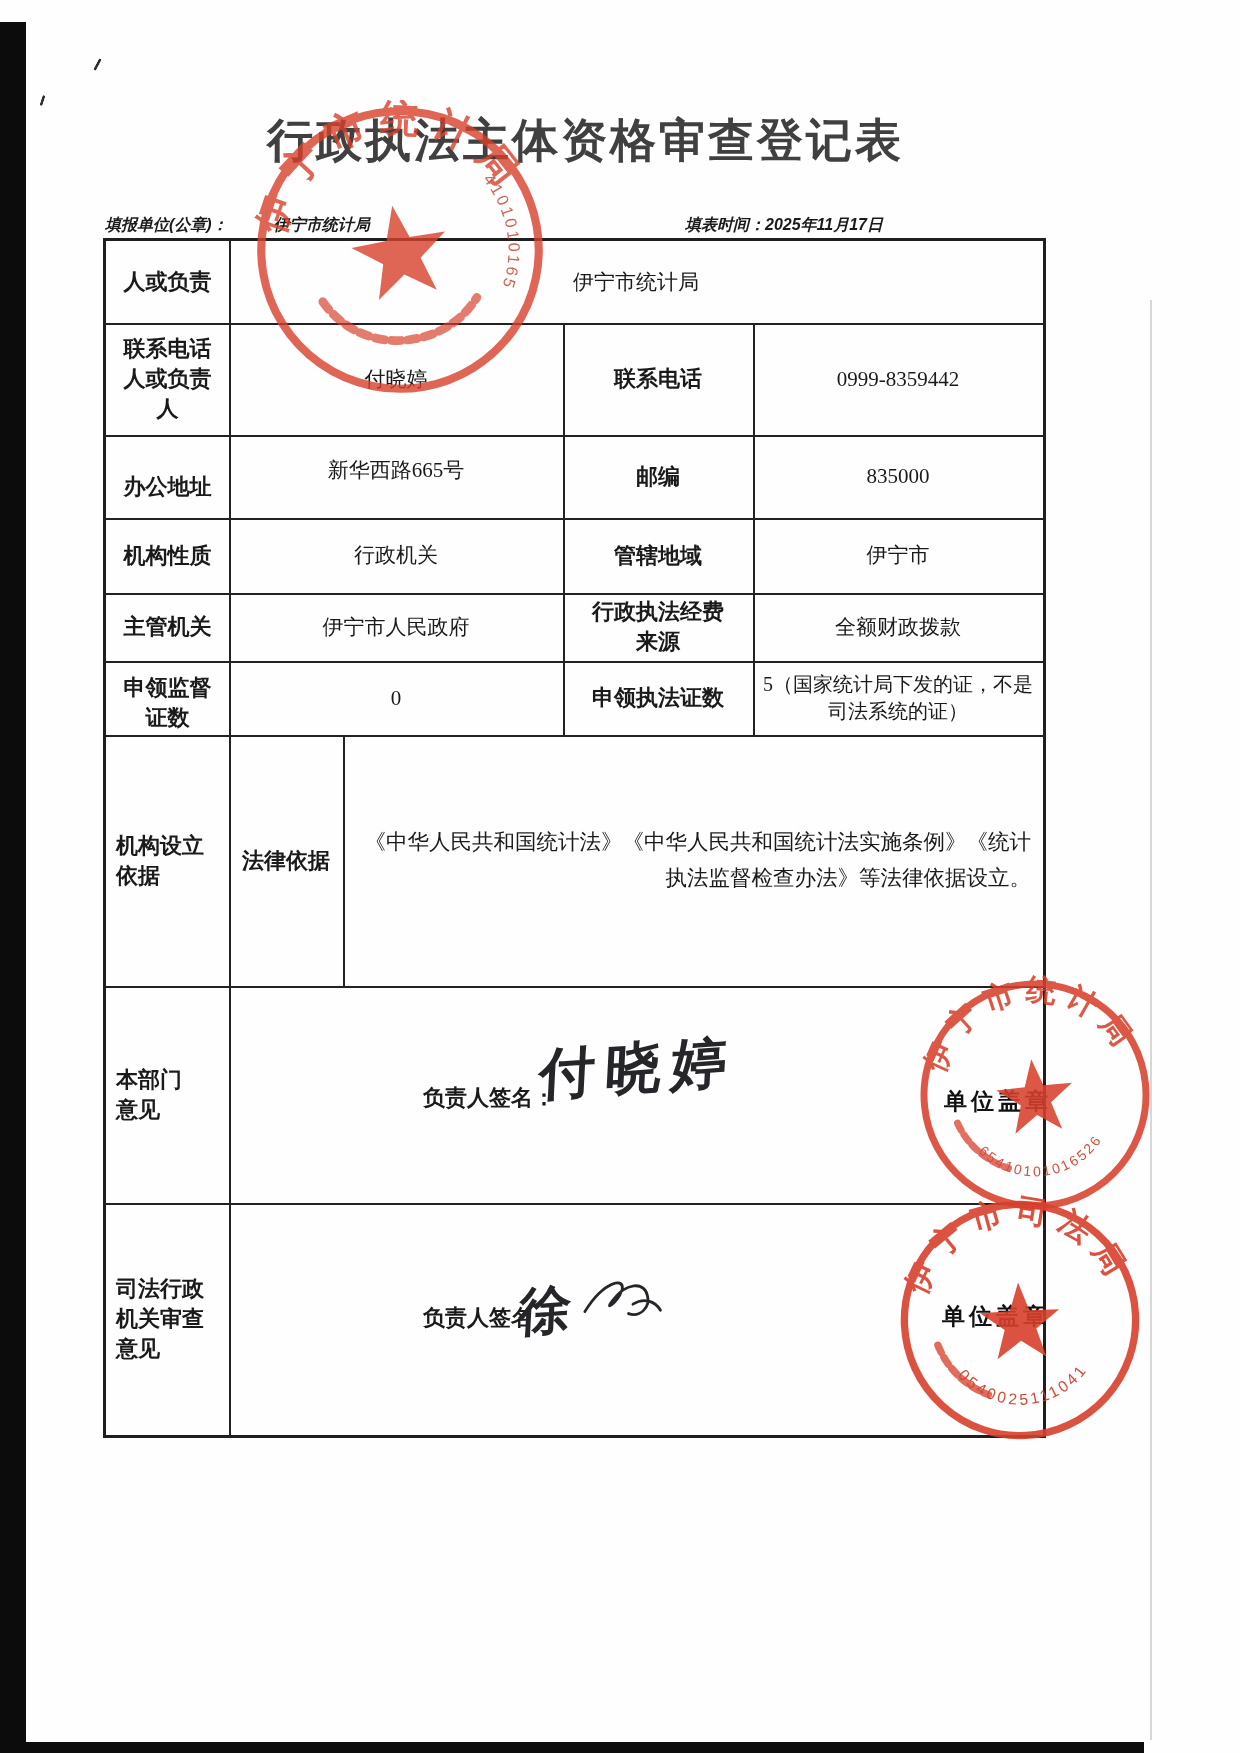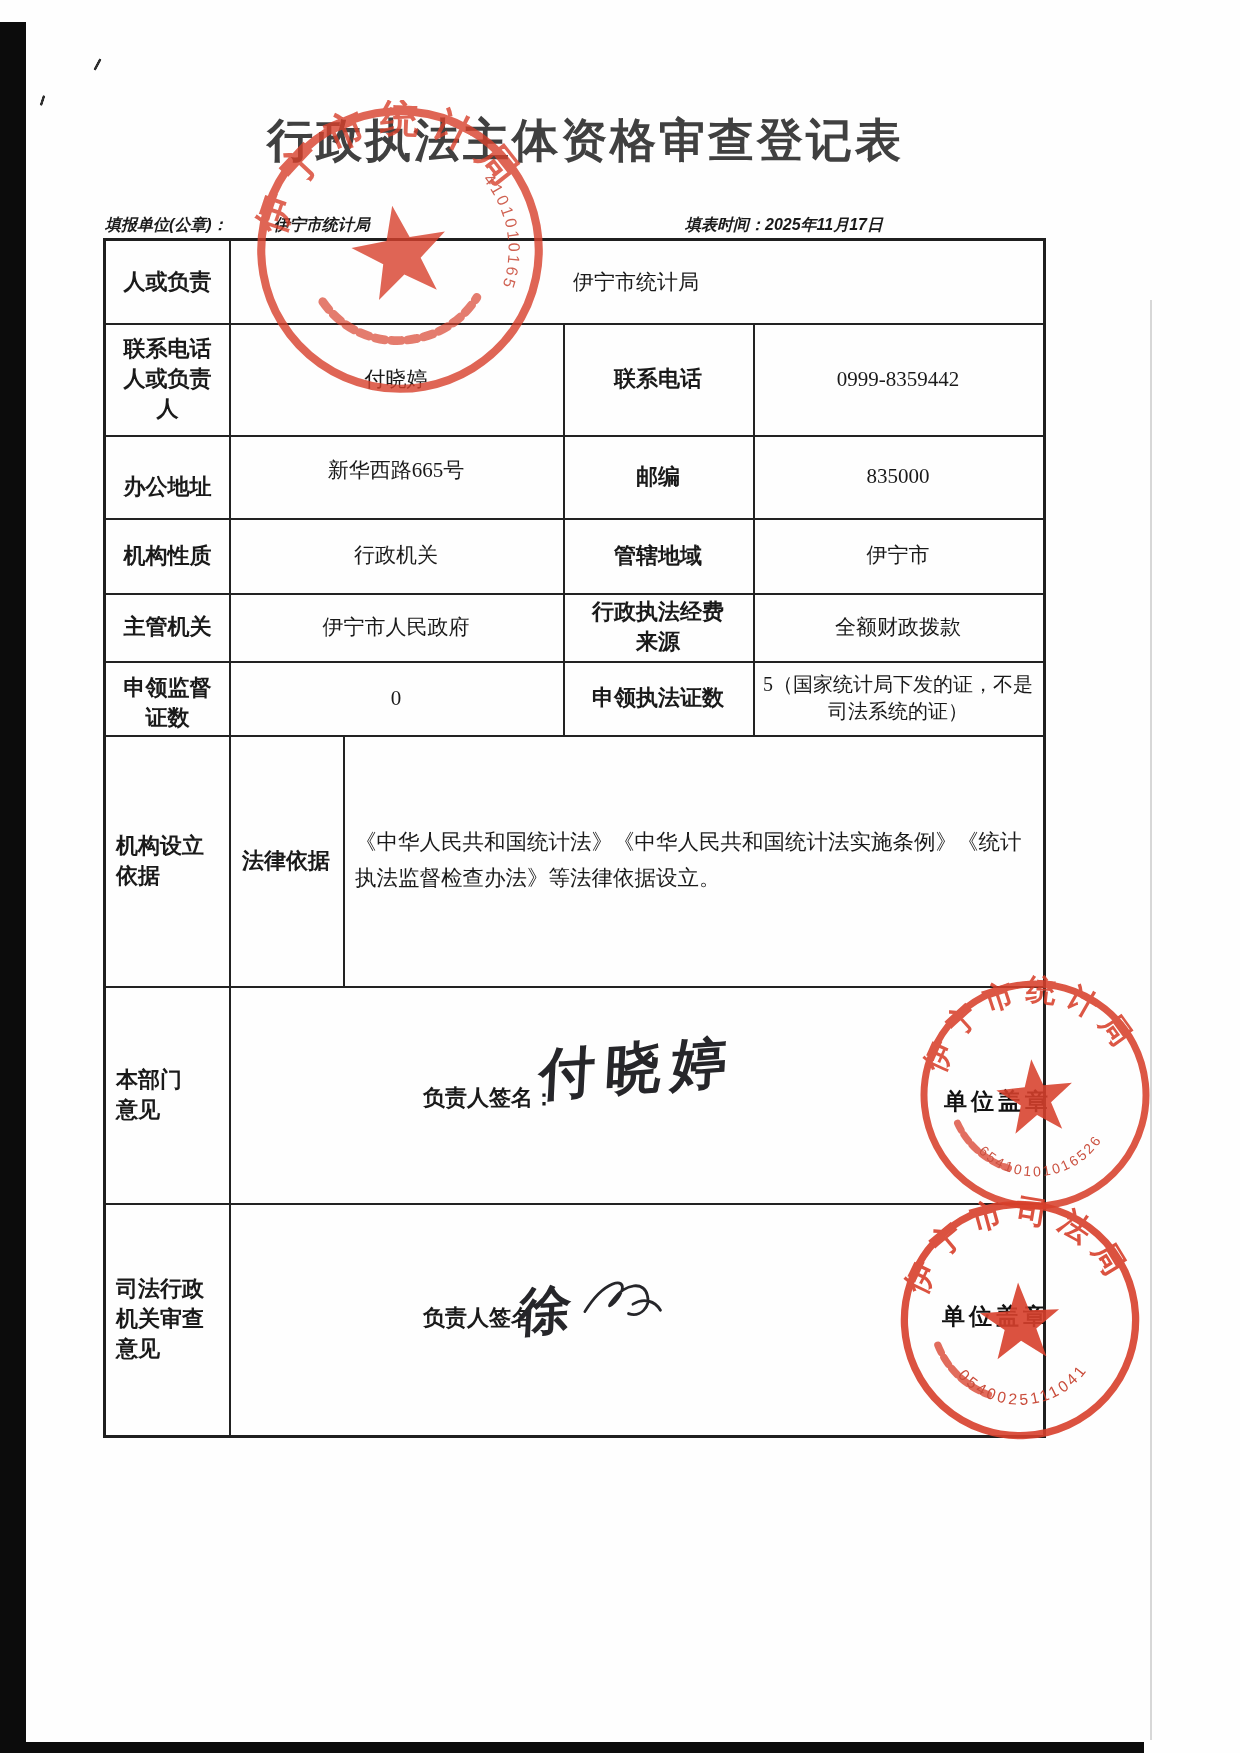--- a/index.html
+++ b/index.html
@@ -16,21 +16,21 @@
   .hdr .v{margin-left:46px;}
   
   #tbl{position:absolute;left:103px;top:238px;width:937px;height:1194px;border:3px solid #1f1f1f;}
   .gl{position:absolute;background:#222;}
   .cell{position:absolute;display:flex;align-items:center;justify-content:center;
         text-align:center;white-space:pre-line;line-height:1.35;}
   .lbl{font-weight:bold;font-size:22px;}
   .val{font-size:21px;font-family:"Liberation Serif","DejaVu Serif",serif;}
   .leftal{justify-content:flex-start;text-align:left;padding-left:10px;box-sizing:border-box;}
   .basis-val{font-size:21.5px;line-height:1.65;padding:0 12px;box-sizing:border-box;
-             font-family:Liberation Sans, sans-serif;text-align:left;justify-content:flex-start;}
+             font-family:Liberation Sans, sans-serif;text-align:right;justify-content:flex-start;}
   .opn{position:absolute;}
   .signlabel{position:absolute;font-size:22px;font-weight:bold;white-space:nowrap;z-index:3;}
   .caption{position:absolute;font-size:23px;font-weight:bold;letter-spacing:4px;color:#111;z-index:4;white-space:nowrap;}
   .sig{position:absolute;color:#26262a;z-index:4;white-space:nowrap;
        transform:rotate(-4deg) skewX(-7deg);letter-spacing:10px;font-weight:bold;}
   .stamp{position:absolute;z-index:5;pointer-events:none;}
 </style>
 </head>
 <body>
 

